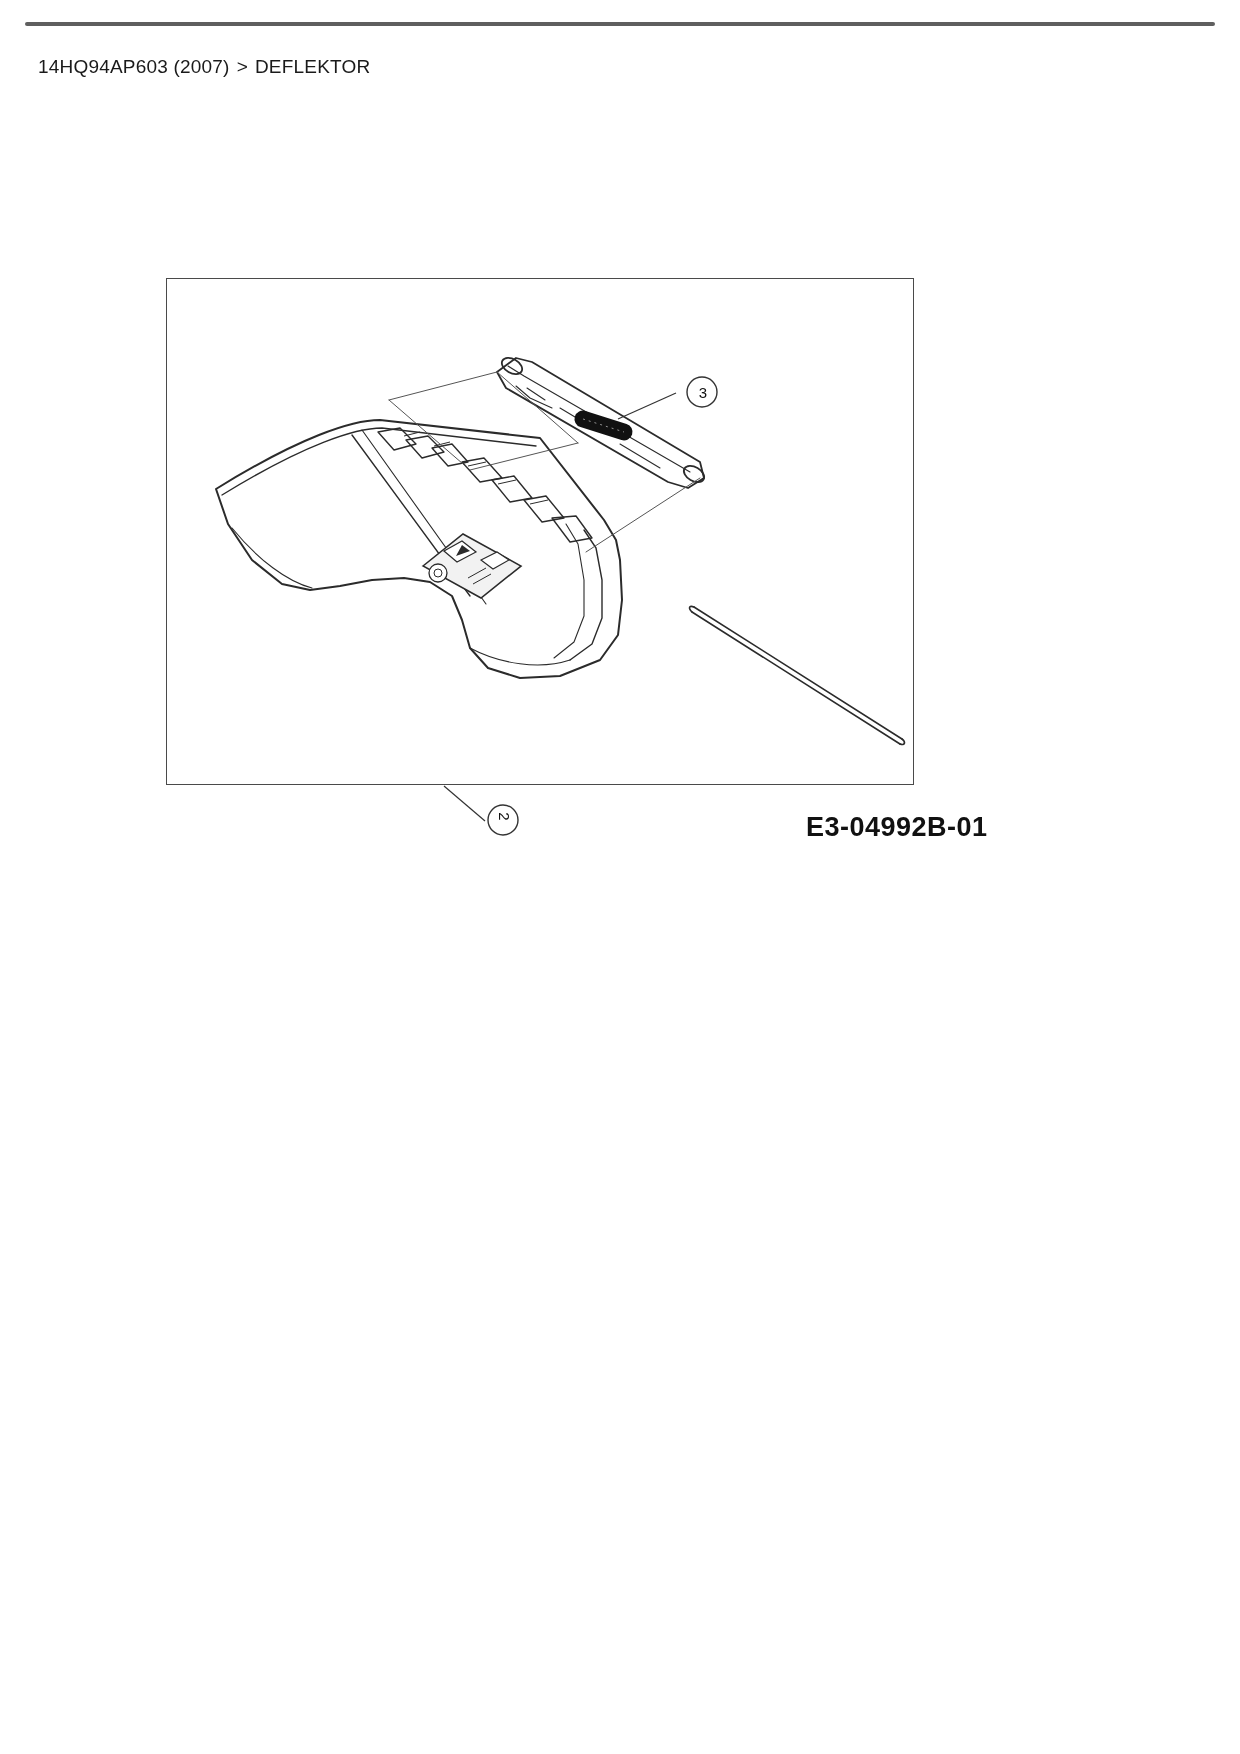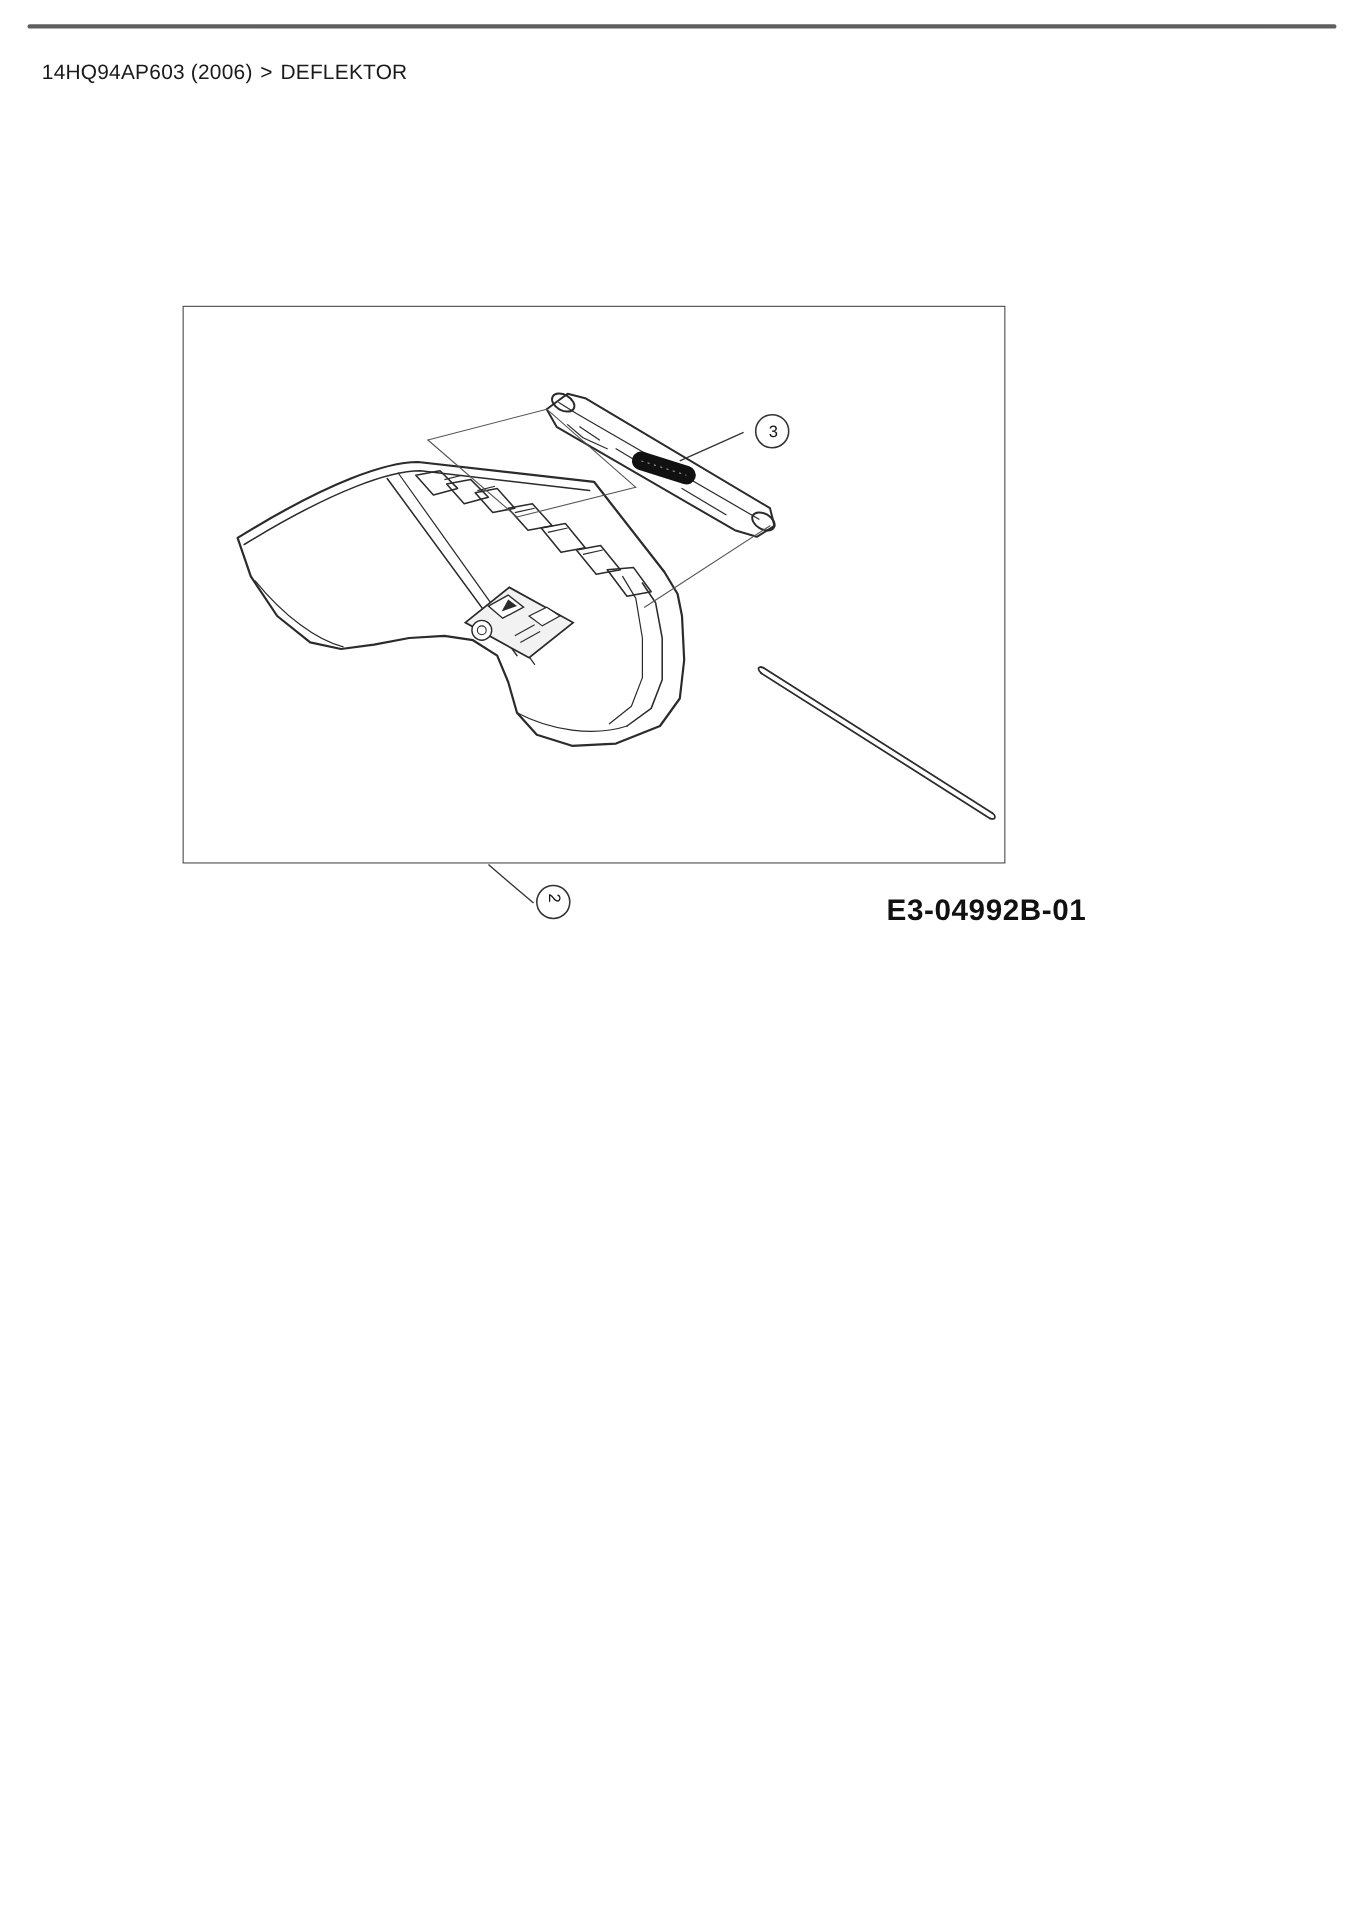--- a/index.html
+++ b/index.html
@@ -89,21 +89,21 @@
     top: 808px;
     transform: rotate(90deg);
   }
 </style>
 </head>
 <body>
 
 <div class="top-rule"></div>
 
 <div class="breadcrumb">
-  <span class="crumb-model">14HQ94AP603 (2006)</span><span class="crumb-sep">&gt;</span><span class="crumb-section">DEFLEKTOR</span>
+  <span class="crumb-model">14HQ94AP603 (2007)</span><span class="crumb-sep">&gt;</span><span class="crumb-section">DEFLEKTOR</span>
 </div>
 
 <div class="diagram-frame"></div>
 
 <svg class="svg-layer" viewBox="0 0 1240 1754">
 
   <g fill="none" stroke="#2b2b2b" stroke-width="2" stroke-linejoin="round" stroke-linecap="round">
 
     <path d="M216 489 C 300 437, 352 420, 380 420 L 540 438
              L 604 520 L 616 540 L 620 560 L 622 600 L 618 635

